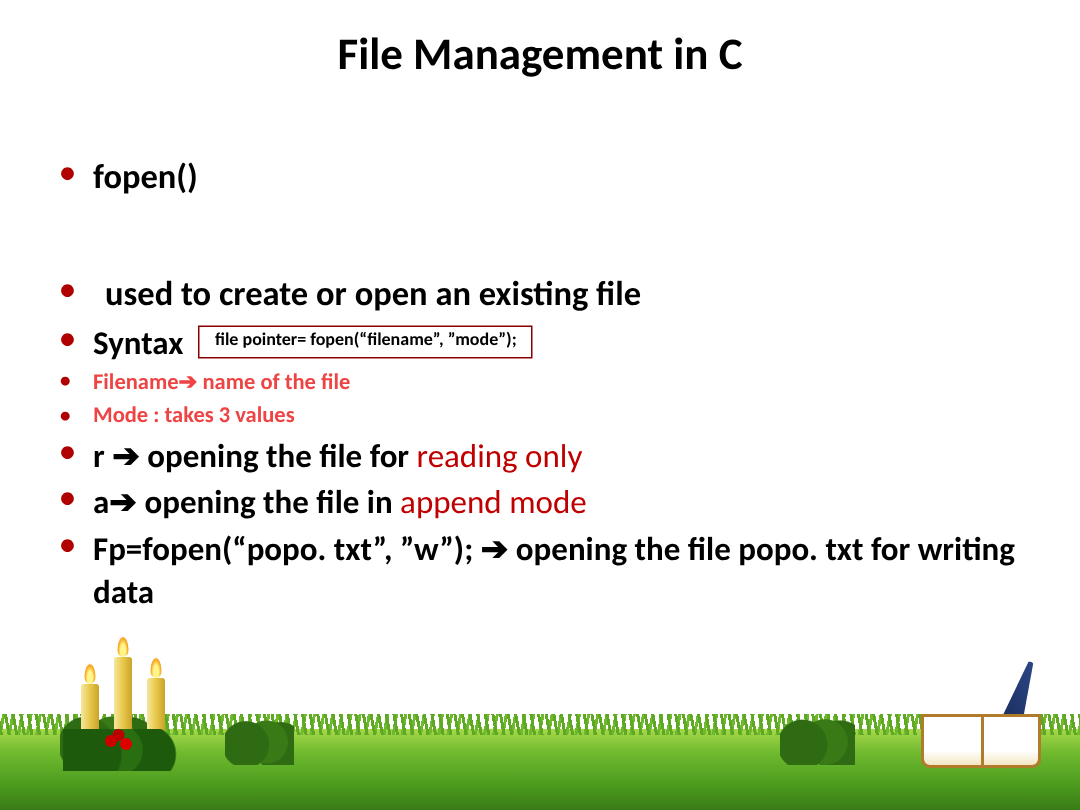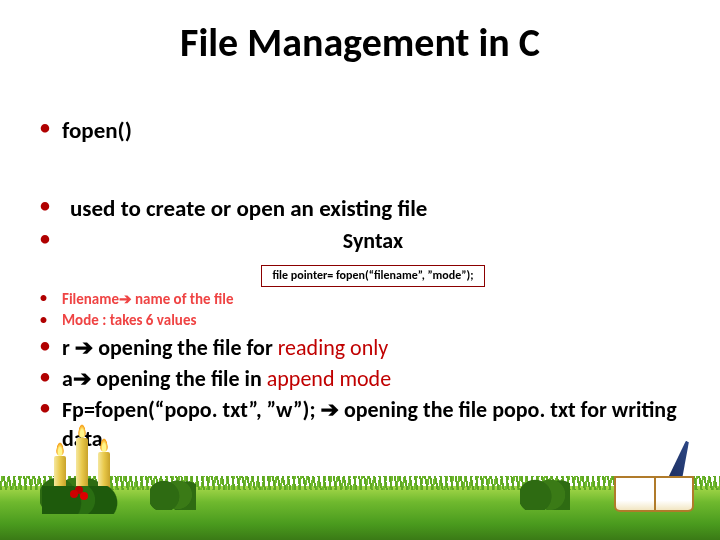--- a/index.html
+++ b/index.html
@@ -11,21 +11,21 @@
     position: relative;
     overflow: hidden;
   }
   .slide {
     width: 100%;
     height: 100%;
     padding: 18px 36px 0 36px;
     position: relative;
   }
   .title {
-    font-size: 40px;
+    font-size: 30px;
     font-weight: bold;
     color: #000;
     text-align: center;
     margin-bottom: 14px;
   }
   ul.main {
     list-style: none;
   }
   ul.main > li {
     position: relative;
@@ -39,21 +39,21 @@
     left: 4px;
     top: 0;
     color: #b00000;
     font-size: 20px;
     line-height: 1.2;
   }
   .lvl1 { font-size: 23px; font-weight: bold; color: #000; margin-top: 48px; }
   .lvl2 { font-size: 22px; font-weight: bold; color: #000; }
   .small { font-size: 15px; font-weight: bold; color: #ef4444; }
   ul.main > li.small::before { font-size: 14px; top: 1px; }
-  .syntax-row { display: flex; align-items: center; gap: 10px; flex-direction: column; }
+  .syntax-row { display: flex; align-items: center; gap: 10px; }
   .syntax-box {
     border: 1.5px solid #8b0000;
     padding: 2px 10px;
     font-size: 12px;
     font-weight: bold;
     color: #000;
   }
   .red { color: #c00000; font-weight: normal; }
   .arrow { font-family: "Segoe UI Symbol", sans-serif; }
   .grass {
@@ -163,21 +163,21 @@
     <li class="lvl1" style="padding-left:34px">used to create or open an existing file</li>
     <li class="lvl2">
       <div class="syntax-row">
         <span>Syntax</span>
         <span class="syntax-box">file pointer= fopen(“filename”, ”mode”);</span>
       </div>
     </li>
     <li class="small">
       <span>Filename</span><span class="arrow">➔</span><span> name of the file</span>
     </li>
-    <li class="small">Mode : takes 6 values</li>
+    <li class="small">Mode : takes 3 values</li>
 
     <li class="lvl2">
       <span>r </span><span class="arrow">➔</span><span> opening the file for </span><span class="red">reading only</span>
     </li>
     <li class="lvl2">
       <span>a</span><span class="arrow">➔</span><span> opening the file in </span><span class="red">append mode</span>
     </li>
     <li class="lvl2">
       <span>Fp=fopen(“popo. txt”, ”w”); </span><span class="arrow">➔</span><span> opening the file popo. txt for writing data</span>
     </li>

